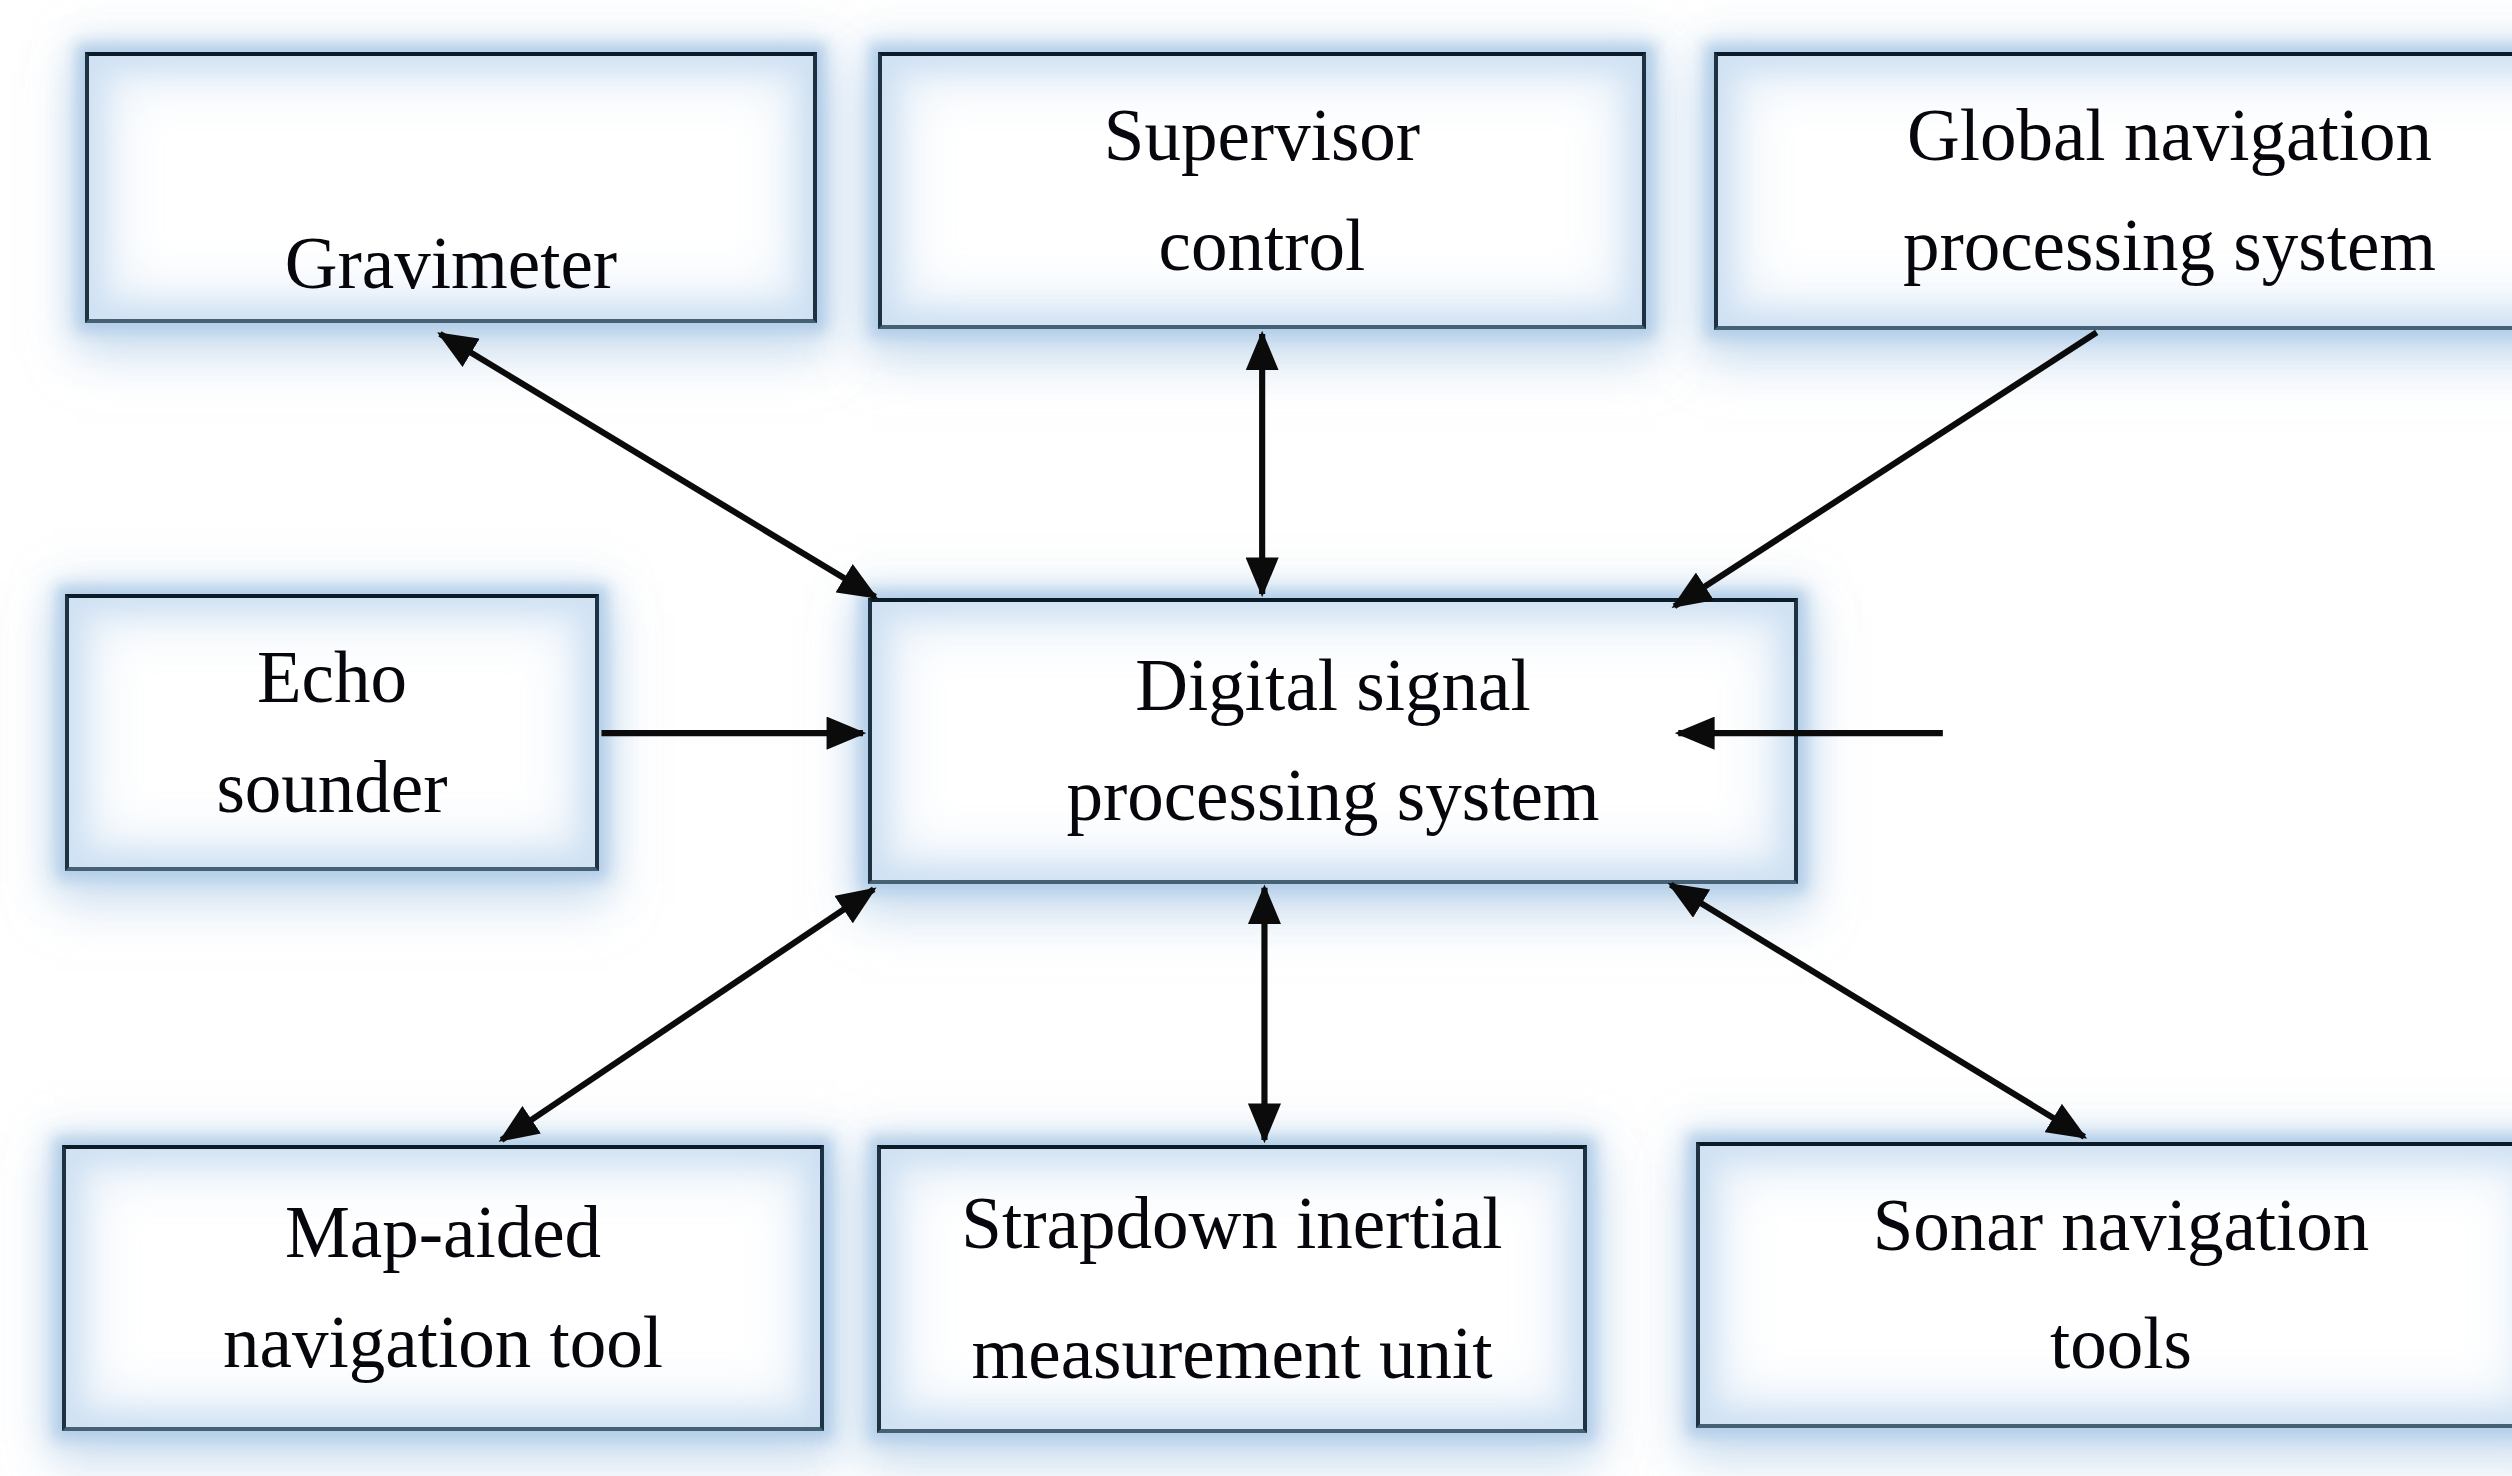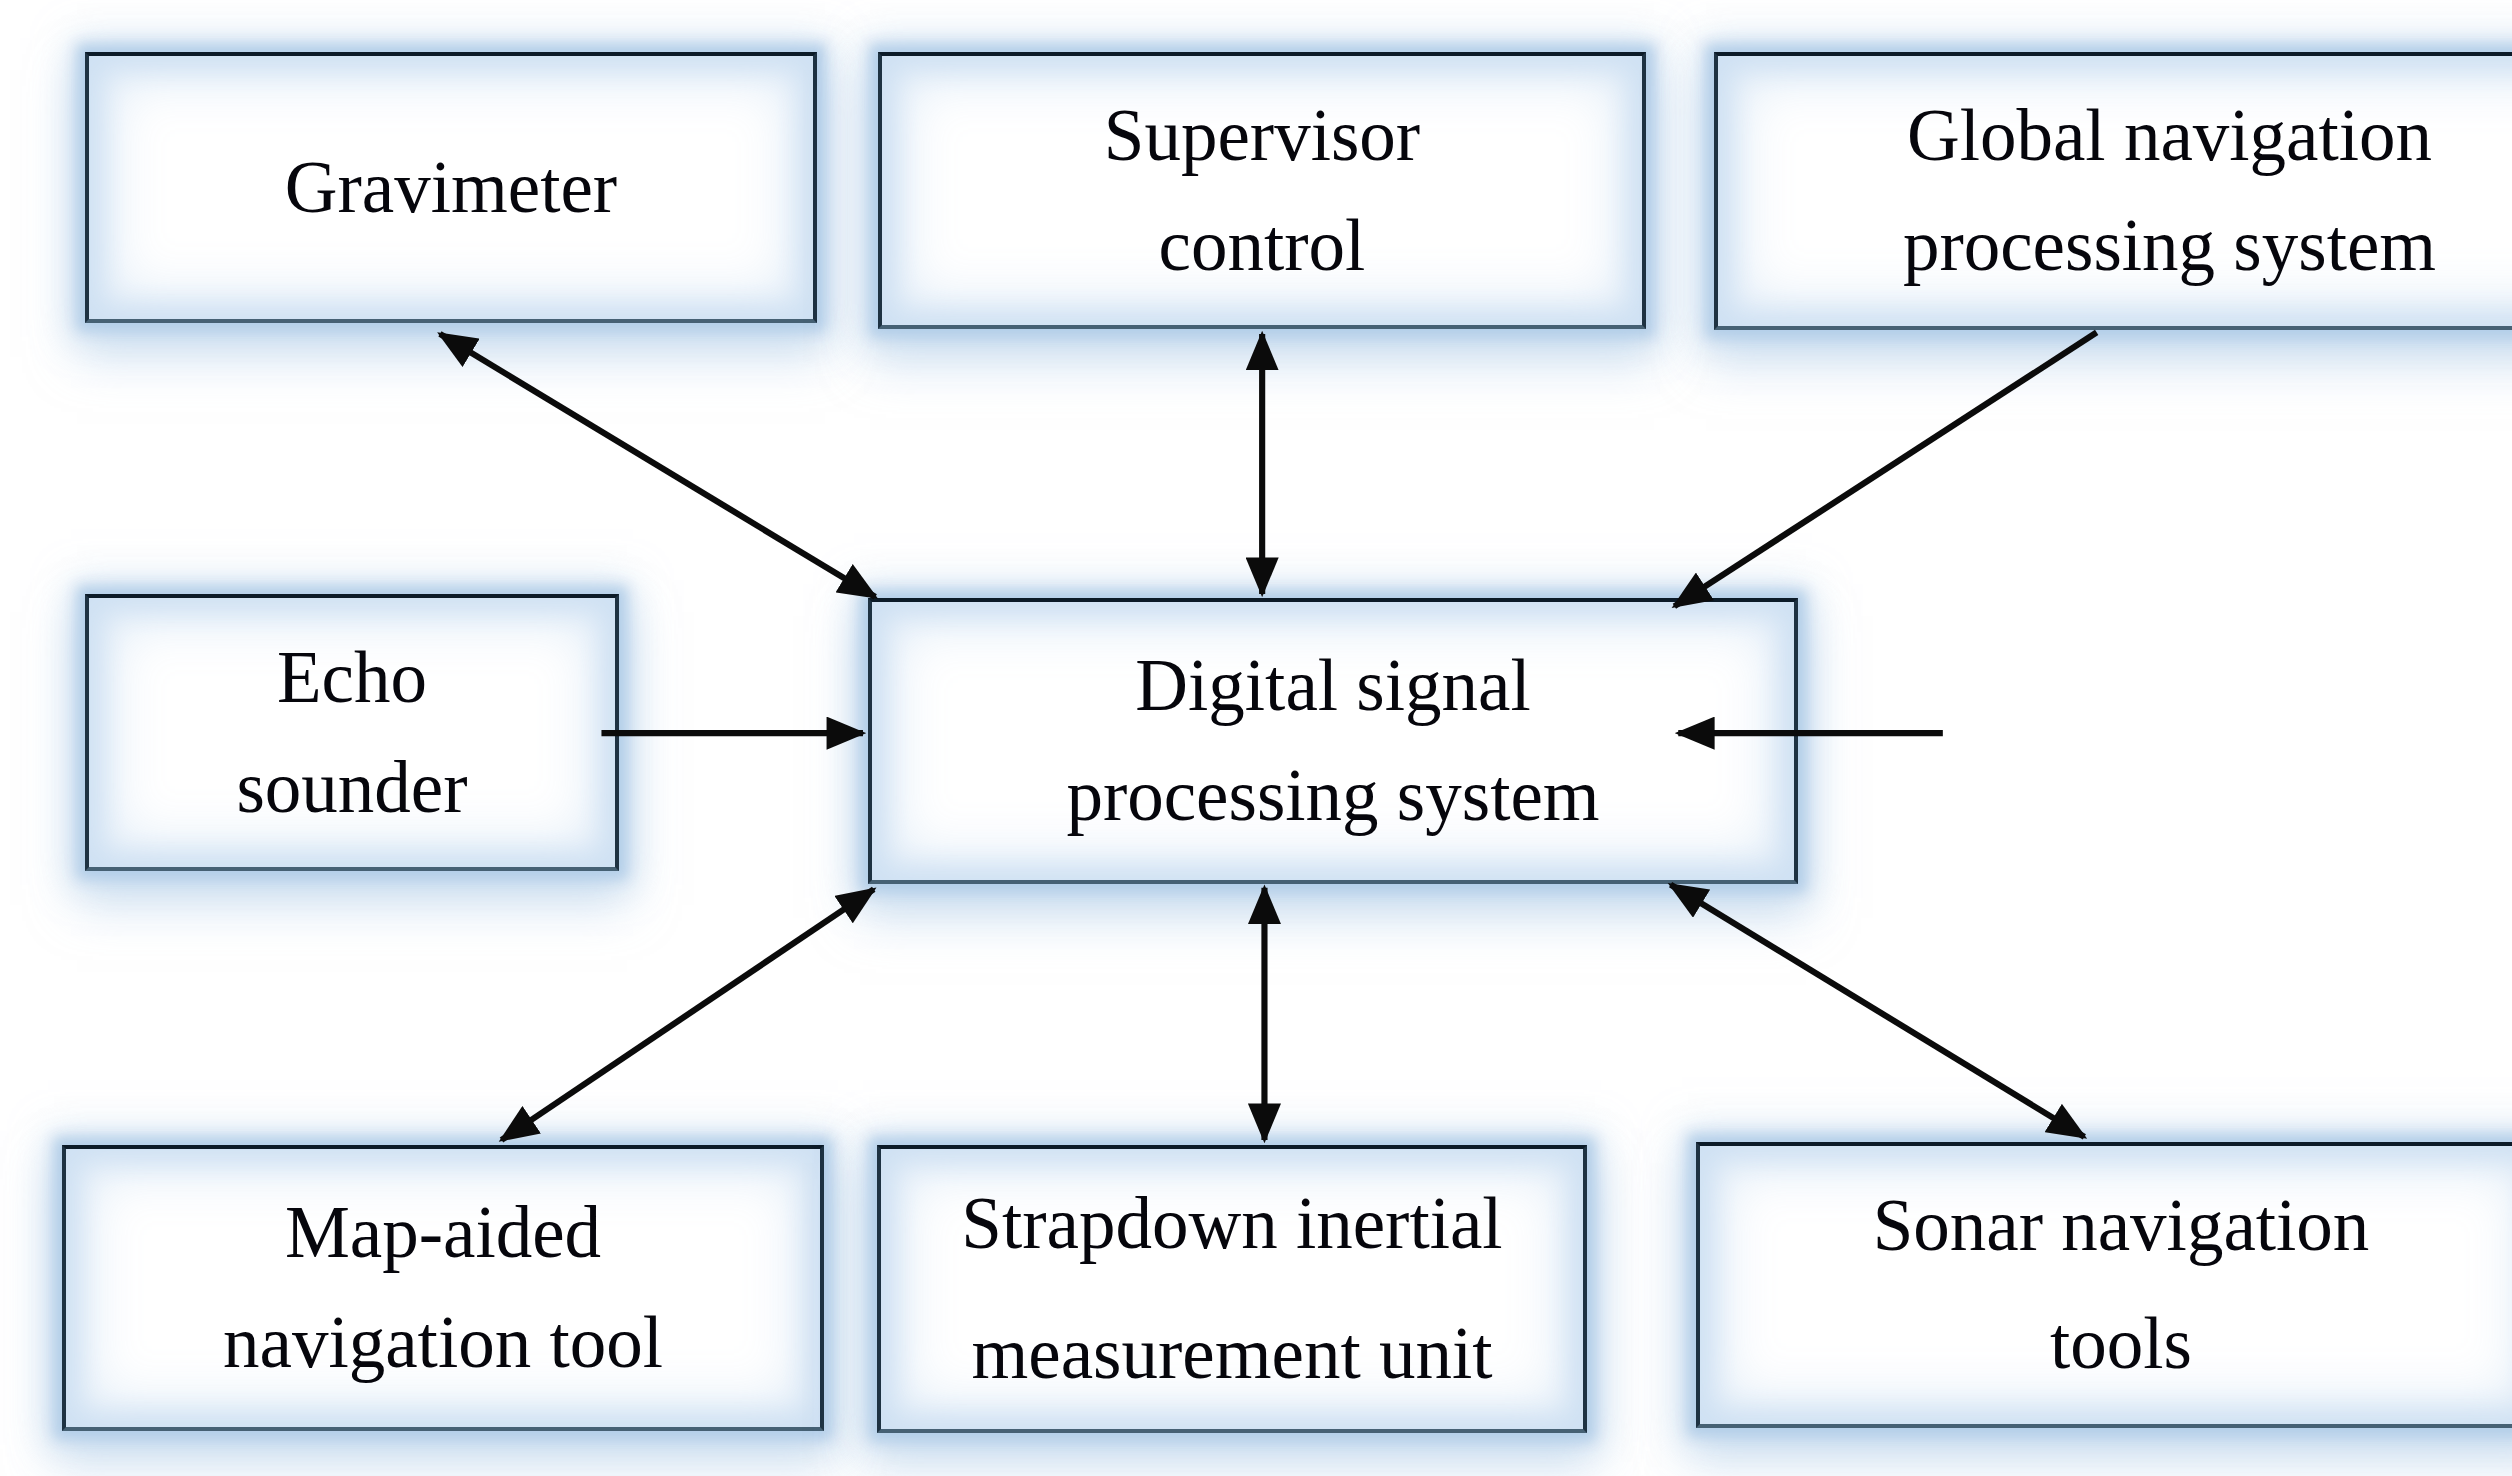--- a/index.html
+++ b/index.html
@@ -75,36 +75,36 @@
   <line x1="572" y1="434" x2="1138" y2="776" marker-end="url(#ah-end)" marker-start="url(#ah-start)"></line>
       <line x1="1641" y1="434" x2="1641" y2="772" marker-end="url(#ah-end)" marker-start="url(#ah-start)"></line>
       <line x1="2726" y1="432" x2="2177" y2="788" marker-end="url(#ah-end)"></line>
       <line x1="782" y1="953" x2="1122" y2="953" marker-end="url(#ah-end)"></line>
       <line x1="2526" y1="953" x2="2182" y2="953" marker-end="url(#ah-end)"></line>
       <line x1="652" y1="1482" x2="1136" y2="1156" marker-end="url(#ah-end)" marker-start="url(#ah-start)"></line>
       <line x1="1644" y1="1154" x2="1644" y2="1482" marker-end="url(#ah-end)" marker-start="url(#ah-start)"></line>
       <line x1="2172" y1="1150" x2="2710" y2="1478" marker-end="url(#ah-end)" marker-start="url(#ah-start)"></line>
     </svg>
 
-  <div class="node" style="left:85px; top:52px; width:732px; height:271px;">
+  <div class="node" style="left:85px; top:52px; width:732px; height:271px;justify-content:flex-end;">
     <div class="line">Gravimeter</div>
     <div class="line"></div>
   </div>
 
   <div class="node" style="left:878px; top:52px; width:768px; height:277px;">
     <div class="line">Supervisor</div>
     <div class="line">control</div>
   </div>
 
   <div class="node" style="left:1714px; top:52px; width:911px; height:278px;">
     <div class="line">Global navigation</div>
     <div class="line">processing system</div>
   </div>
 
-  <div class="node" style="left:65px; top:594px; width:534px; height:277px;margin-left:20px;">
+  <div class="node" style="left:65px; top:594px; width:534px; height:277px;">
     <div class="line">Echo</div>
     <div class="line">sounder</div>
   </div>
 
   <div class="node" style="left:868px; top:598px; width:930px; height:286px;">
     <div class="line">Digital signal</div>
     <div class="line">processing system</div>
   </div>
 
 

